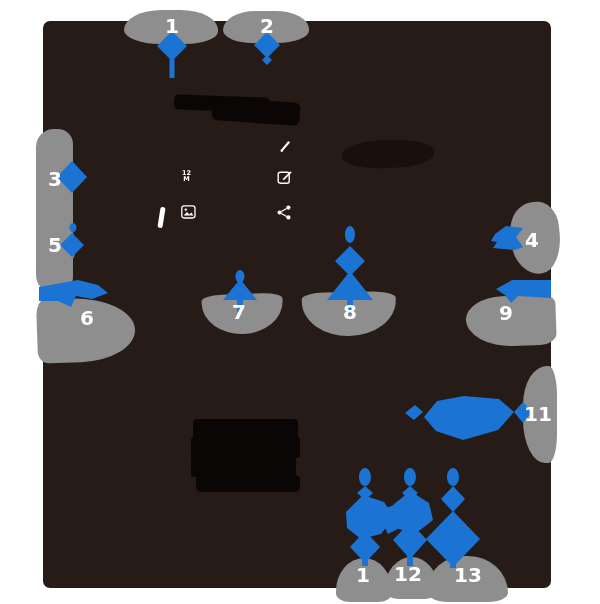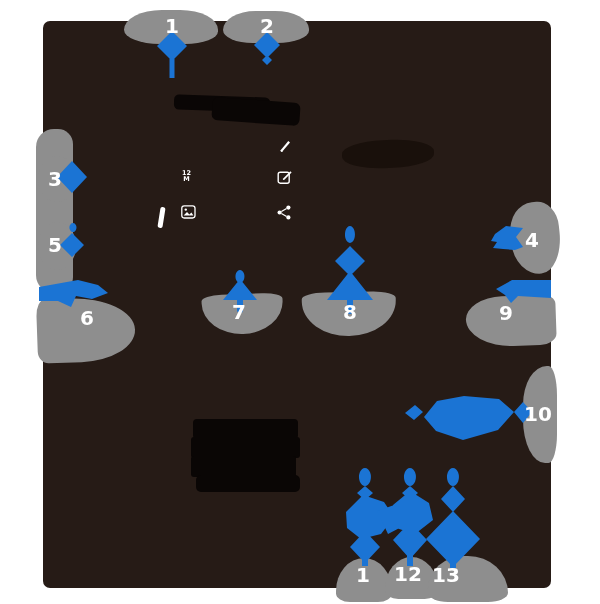--- a/index.html
+++ b/index.html
@@ -112,18 +112,18 @@
 
   <span class="abs lbl" style="left:172px;top:26px;">1</span>
   <span class="abs lbl" style="left:267px;top:26px;">2</span>
   <span class="abs lbl" style="left:55px;top:179px;">3</span>
   <span class="abs lbl" style="left:532px;top:240px;">4</span>
   <span class="abs lbl" style="left:55px;top:245px;">5</span>
   <span class="abs lbl" style="left:87px;top:318px;">6</span>
   <span class="abs lbl" style="left:239px;top:312px;">7</span>
   <span class="abs lbl" style="left:350px;top:312px;">8</span>
   <span class="abs lbl" style="left:506px;top:313px;">9</span>
-  <span class="abs lbl" style="left:538px;top:414px;">10</span>
+  <span class="abs lbl" style="left:538px;top:414px;">11</span>
   <span class="abs lbl" style="left:363px;top:575px;">1</span>
   <span class="abs lbl" style="left:408px;top:574px;">12</span>
-  <span class="abs lbl" style="left:446px;top:575px;">13</span>
+  <span class="abs lbl" style="left:468px;top:575px;">13</span>
 
 </div>
 
 </body></html>

